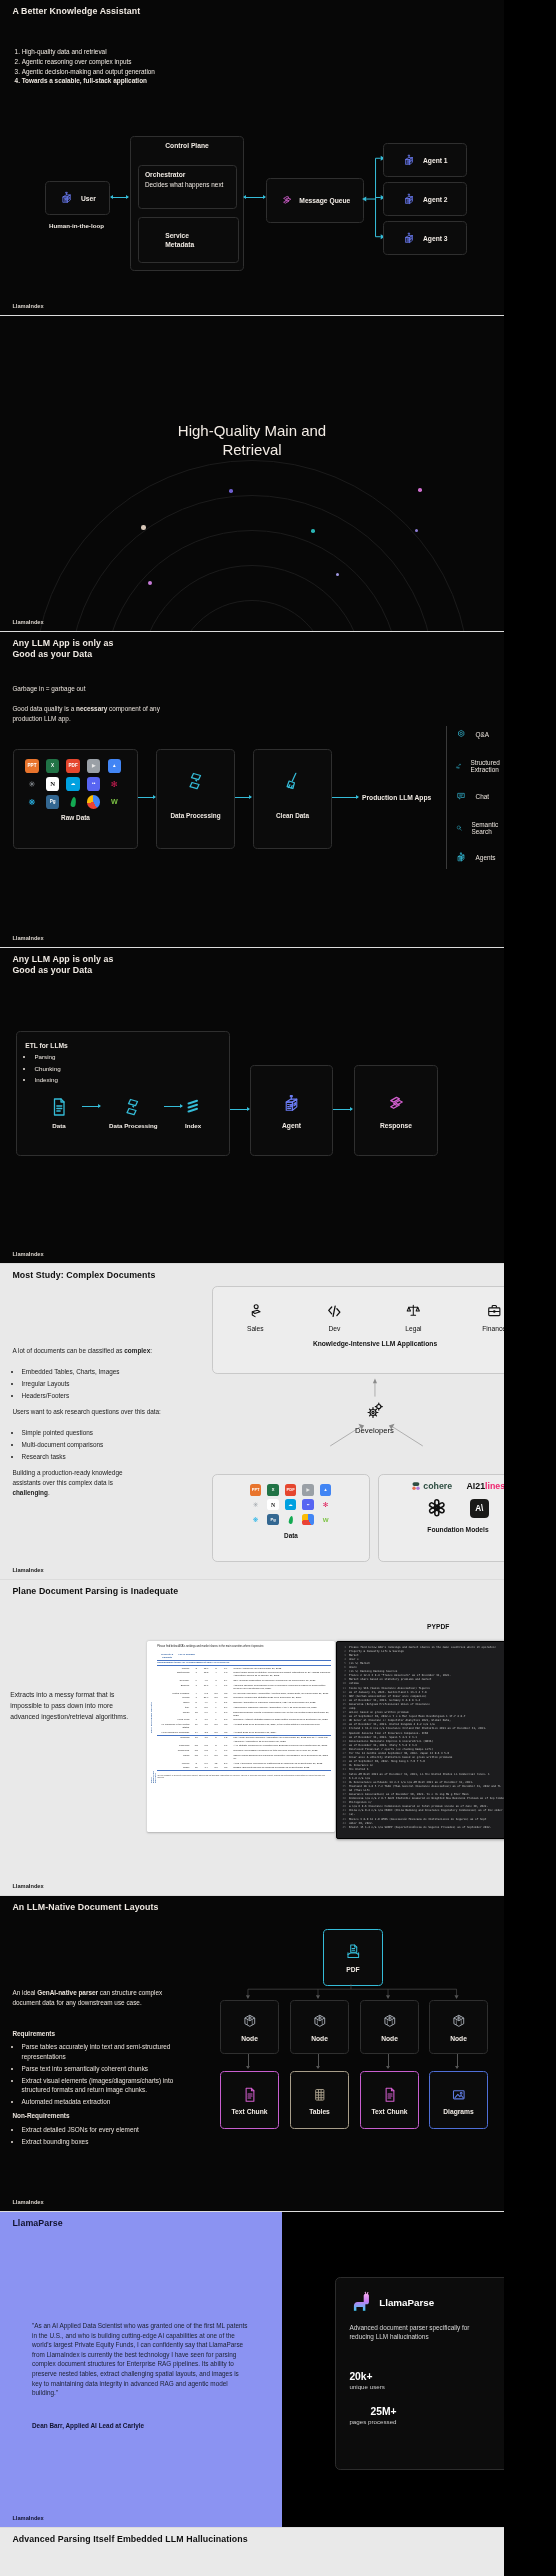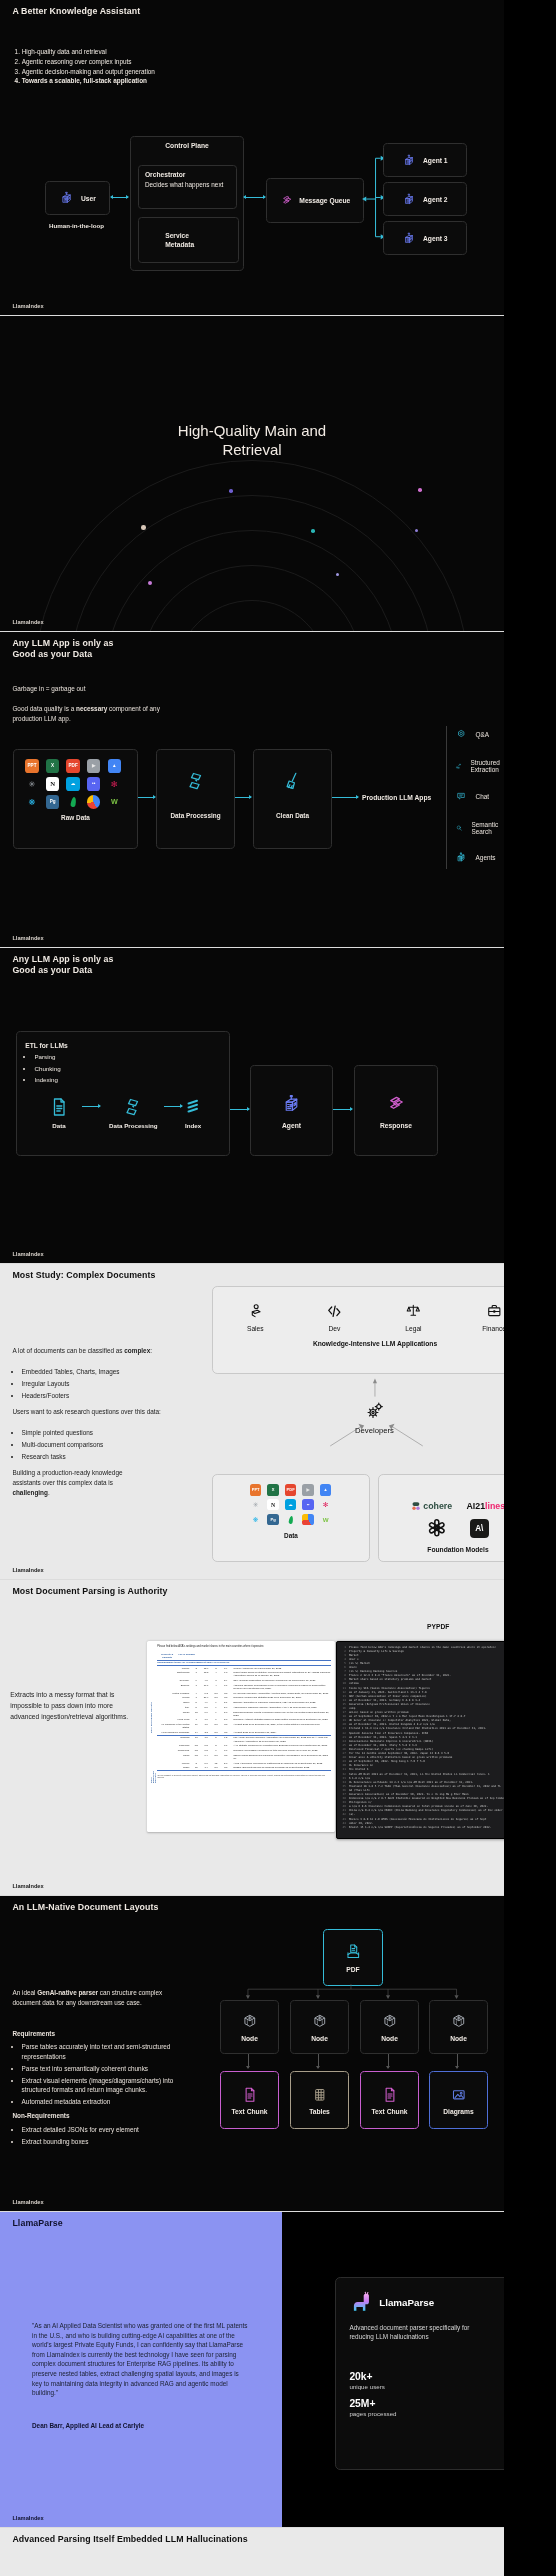--- a/index.html
+++ b/index.html
@@ -651,21 +651,21 @@
           <i class="tg" style="color: rgb(255, 255, 255);"></i>
         </span>
         <span class="tile weaviate" style="background: transparent;">
           <i class="tg" style="color: rgb(124, 195, 68);">W</i>
         </span>
       </div>
     <div class="caption" style="text-align:center;margin-top:6.2px;font-size:6.4px;">Data</div>
   </div>
 
   <div class="lbox" style="left:378px;top:210px;width:158px;height:86px;">
-    <div style="display:flex;align-items:center;justify-content:center;gap:14.4px;margin-top:26px;">
+    <div style="display:flex;align-items:center;justify-content:center;gap:14.4px;margin-top:6px;">
       <span style="display:flex;align-items:center;gap:2.1px;">
         <svg class="i" width="10.3" height="10.3" viewBox="0 0 20 20">
             <use href="#i-cohere"></use>
           </svg>
         <span style="font-size:8.8px;font-weight:700;color:#2f4f43;">cohere</span>
       </span>
       <span style="font-size:8.8px;font-weight:800;"><span style="color:#111;">AI21</span><span style="color:#f02670;">lines</span></span>
     </div>
     <div style="display:flex;align-items:center;justify-content:center;gap:23px;margin-top:7.2px;">
       <svg class="i" width="19.6" height="19.6" style="color:#111;" viewBox="0 0 38 38">
@@ -673,21 +673,21 @@
         </svg>
       <span style="width:18.5px;height:18.5px;background:#1a1a18;border-radius:4.1px;color:#fff;font-weight:700;font-size:8.2px;display:flex;align-items:center;justify-content:center;">A\</span>
     </div>
     <div class="caption" style="text-align:center;margin-top:8.2px;">Foundation Models</div>
   </div>
 
   <div class="footer">LlamaIndex</div>
 </div>
 
 <div class="slide light">
-  <div class="s-title">Most Document Parsing is Authority</div>
+  <div class="s-title">Plane Document Parsing is Inadequate</div>
   <div class="para" style="left:10.3px;top:110px;width:121px;font-size:6.7px;line-height:10.8px;">Extracts into a messy format that is impossible to pass down into more advanced ingestion/retrieval algorithms.</div>
 
   <div class="pypdf-label" style="left:427px;top:43px;">PYPDF</div>
 
   <div class="docpanel" style="left:147px;top:61px;width:188px;height:191px;">
     <div class="axa">
       <div class="axa-intro">Please find below AXA's rankings and market shares in the main countries where it operates:</div>
       <div class="axa-region" style="top:61px;">Main Developed Markets</div>
       <div class="axa-region" style="top:130px;">Main Emerging Markets</div>
       <div class="agroups ahead">
@@ -1172,21 +1172,21 @@
       <svg class="i" width="21.6" height="21.6" viewBox="0 0 42 42">
           <use href="#i-llama"></use>
         </svg>
       <span class="lp-name">LlamaParse</span>
     </div>
     <div class="lp-desc">Advanced document parser specifically for reducing LLM hallucinations</div>
     <div style="position:absolute;left:13.4px;top:93px;">
       <div class="stat-v">20k+</div>
       <div class="stat-l">unique users</div>
     </div>
-    <div style="position:absolute;left:13.4px;top:120px;">
+    <div style="position:absolute;left:13.4px;top:128px;text-align:right;">
       <div class="stat-v">25M+</div>
       <div class="stat-l">pages processed</div>
     </div>
   </div>
 </div>
 
 <div class="slide light">
   <div class="s-title">Advanced Parsing Itself Embedded LLM Hallucinations</div>
 
 </div>

